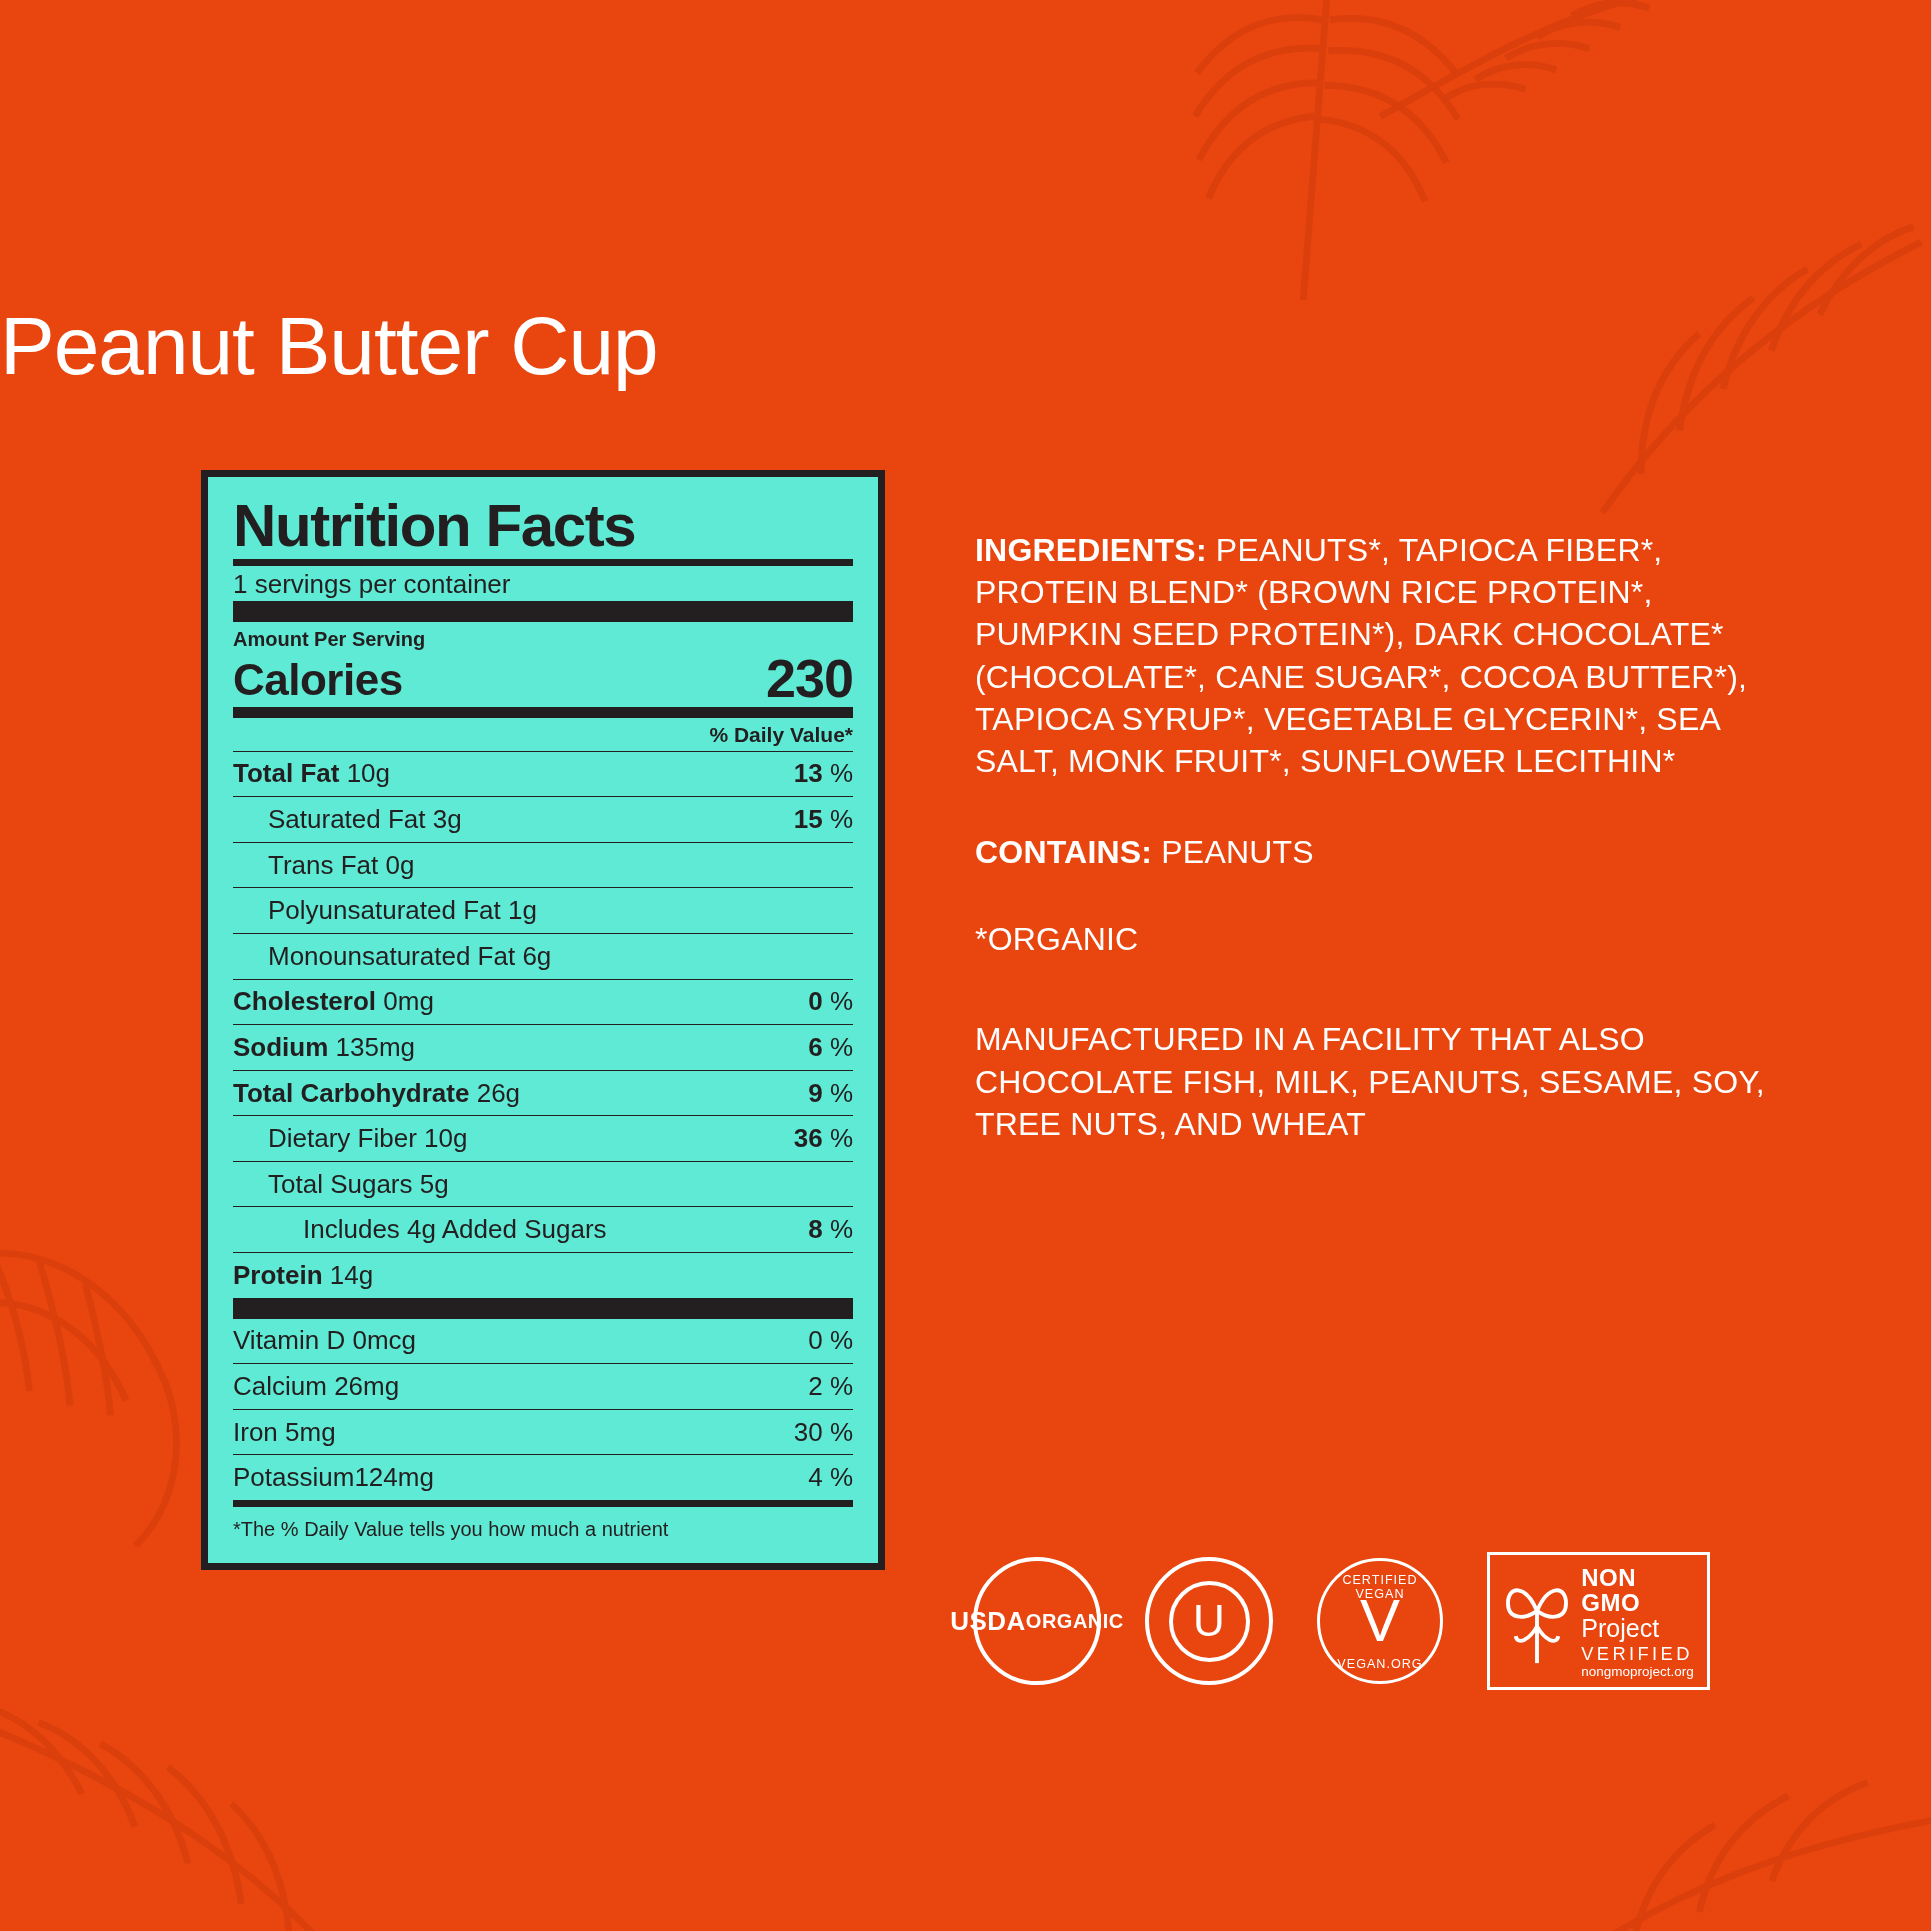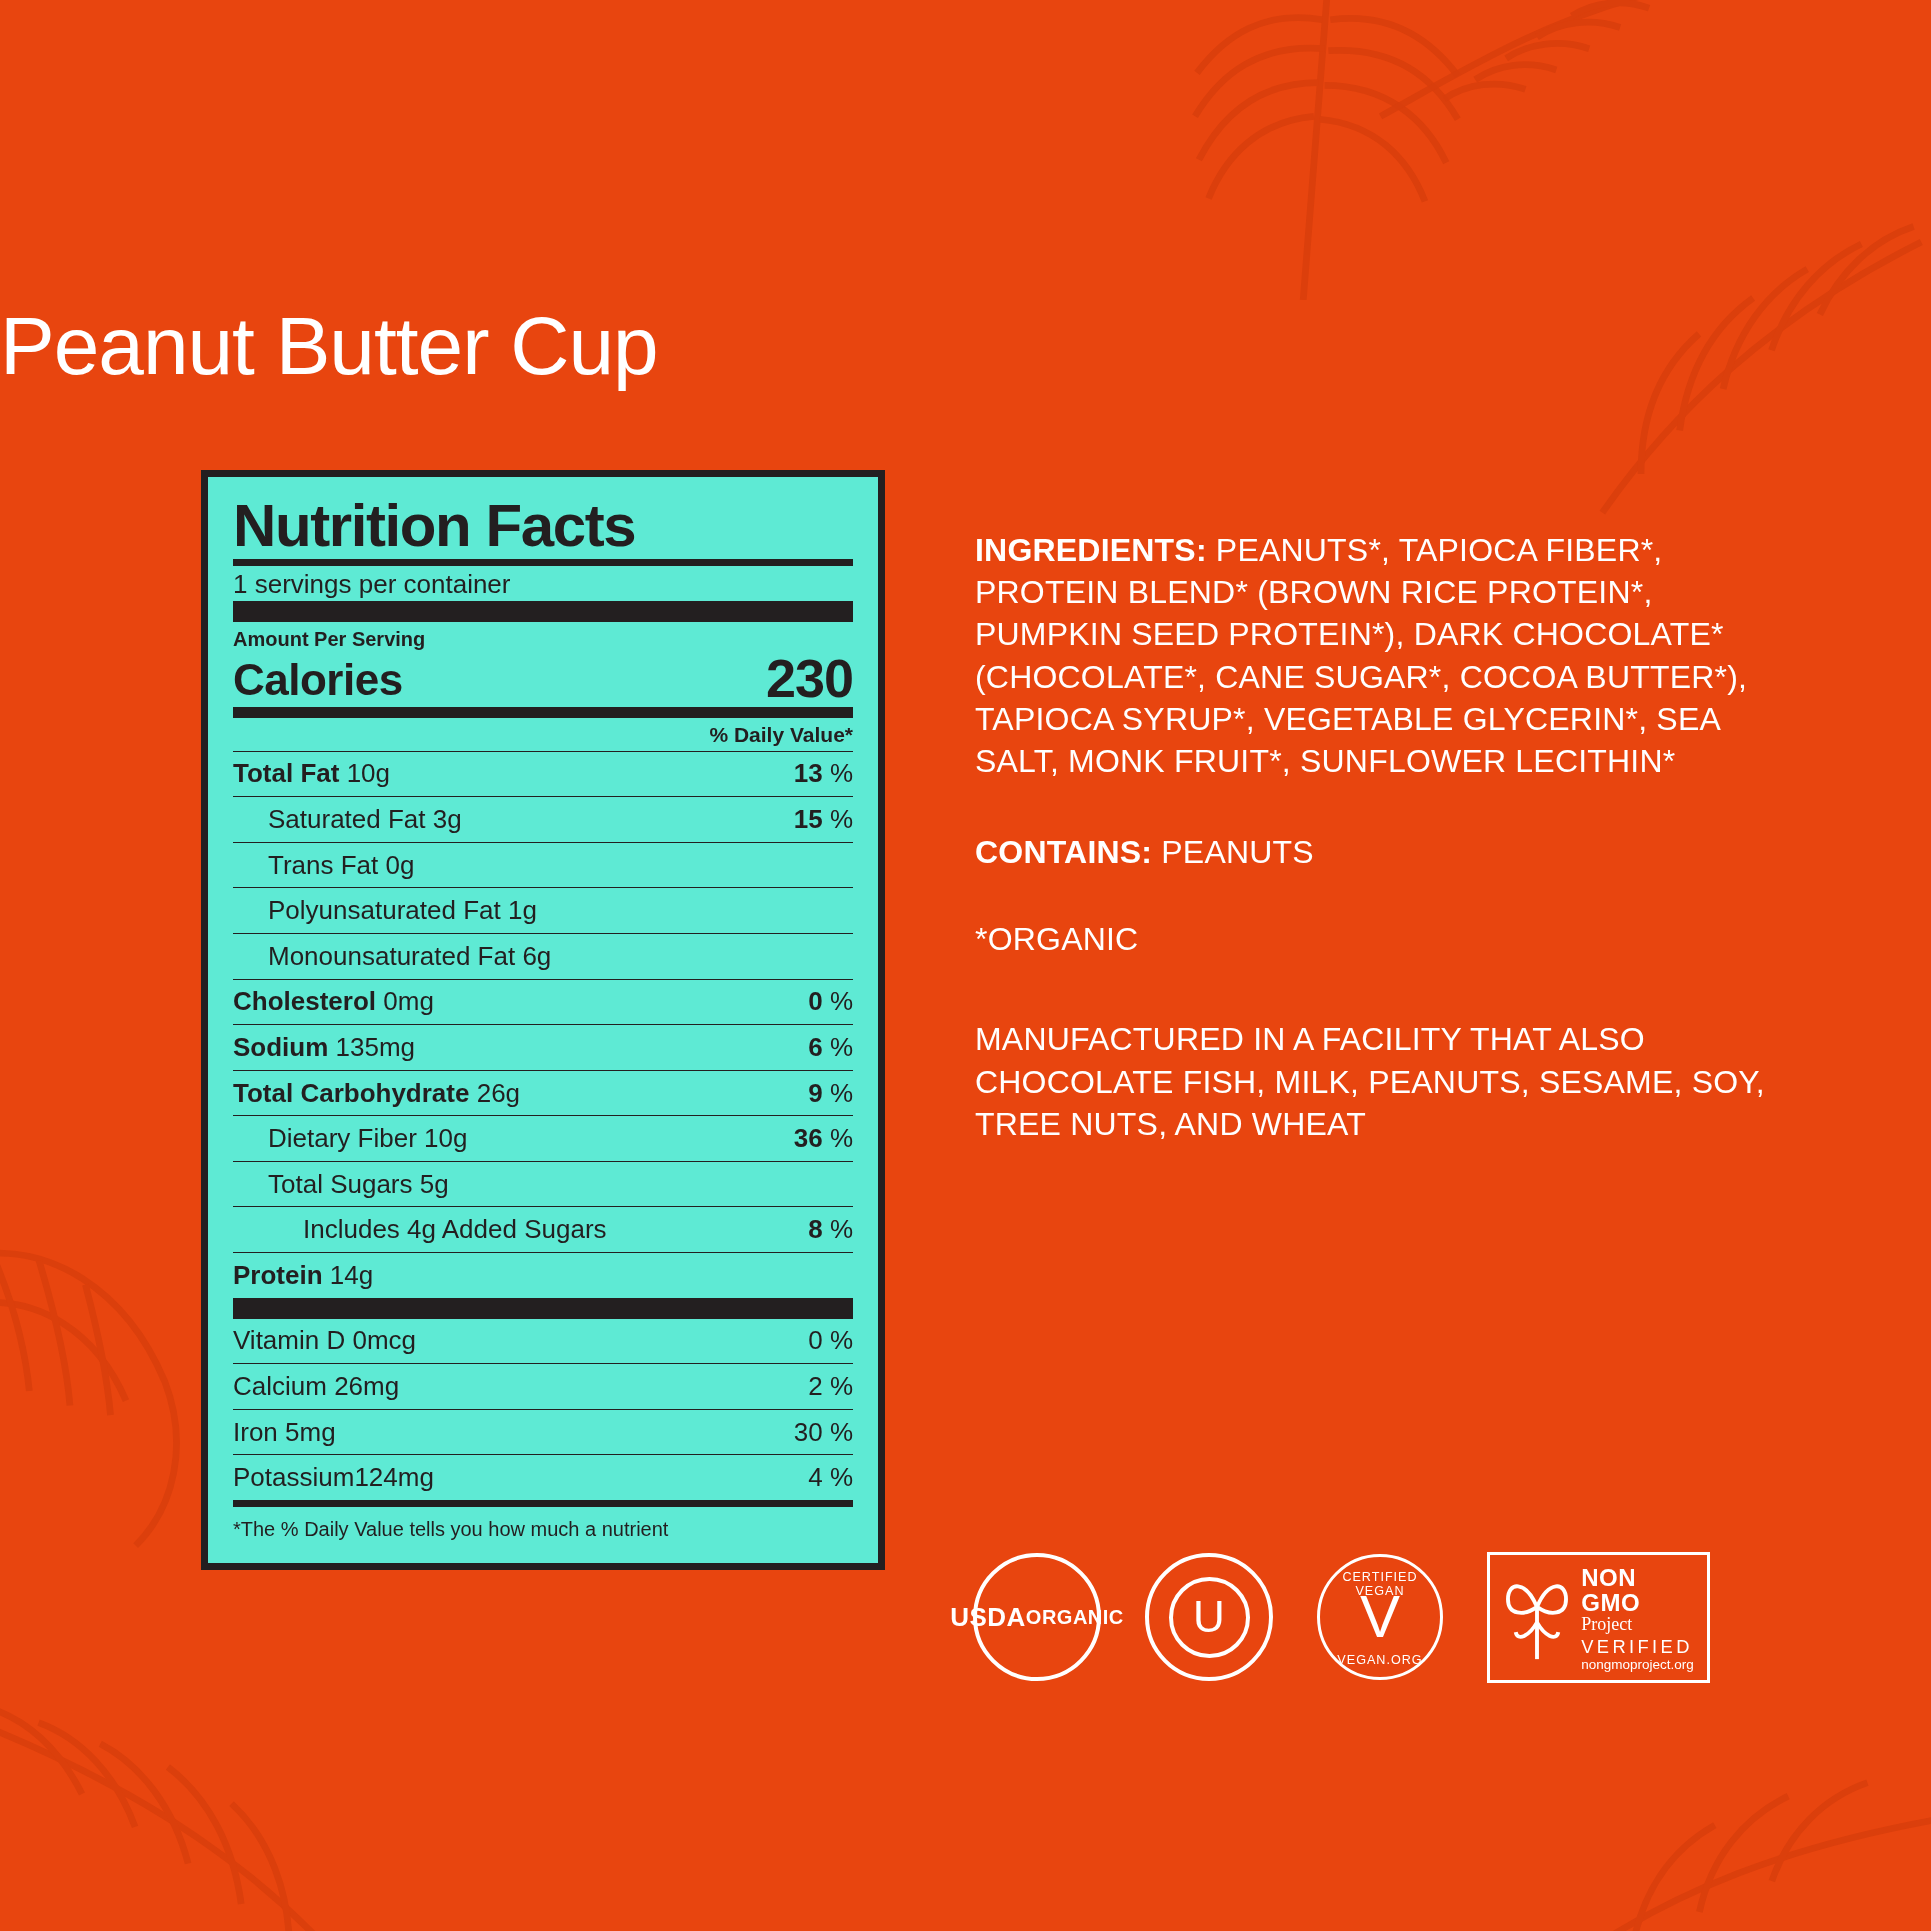--- a/index.html
+++ b/index.html
@@ -218,21 +218,21 @@
   .badge-nongmo {
     border: 3.9px solid #FFFFFF;
     padding: 9.7px 13.5px 7.7px 11.6px;
     display: flex; align-items: center; gap: 9.7px;
     color: #FFFFFF;
   }
   .badge-nongmo .bf { line-height: 0; }
   .badge-nongmo .txt { line-height: 1.05; }
   .badge-nongmo .n1 { font-size: 24px; font-weight: 700; letter-spacing: 0.5px; }
   .badge-nongmo .n2 { font-size: 24px; font-weight: 700; letter-spacing: 0.5px; }
-  .badge-nongmo .n3 { font-size: 18px; font-weight: 400; font-family: Liberation Serif, serif; }
+  .badge-nongmo .n3 { font-size: 25px; font-weight: 400; }
   .badge-nongmo .n4 { font-size: 18.3px; font-weight: 400; letter-spacing: 3.4px; margin-top: 2.9px; }
   .badge-nongmo .n5 { font-size: 13.5px; font-weight: 400; margin-top: 1.9px; }
 </style>
 </head>
 <body>
 
 <div class="bg-deco">
   <svg width="541" height="319" viewBox="0 0 560 330" style="left:1139px; top:-19.3px;">
     <g stroke="#D93E0C" stroke-width="7" fill="none" opacity="0.85">
       <path d="M170 330 L195 10"></path>

